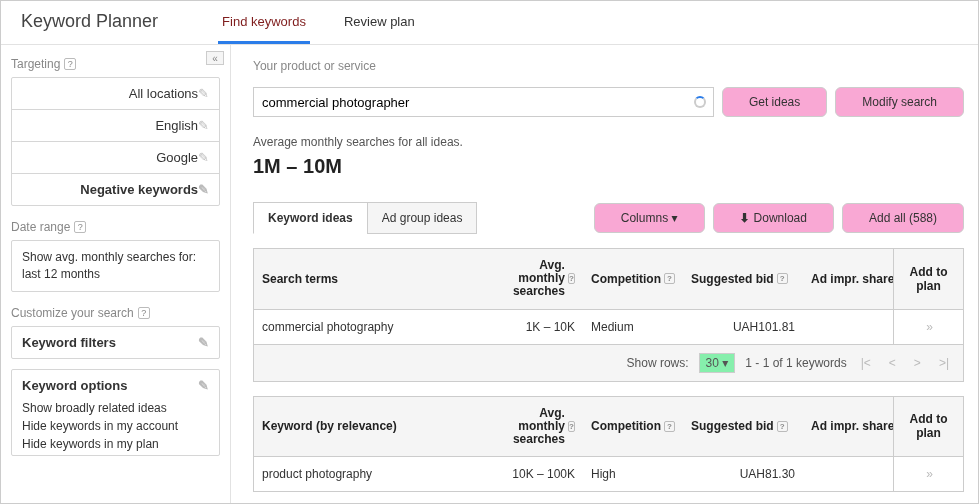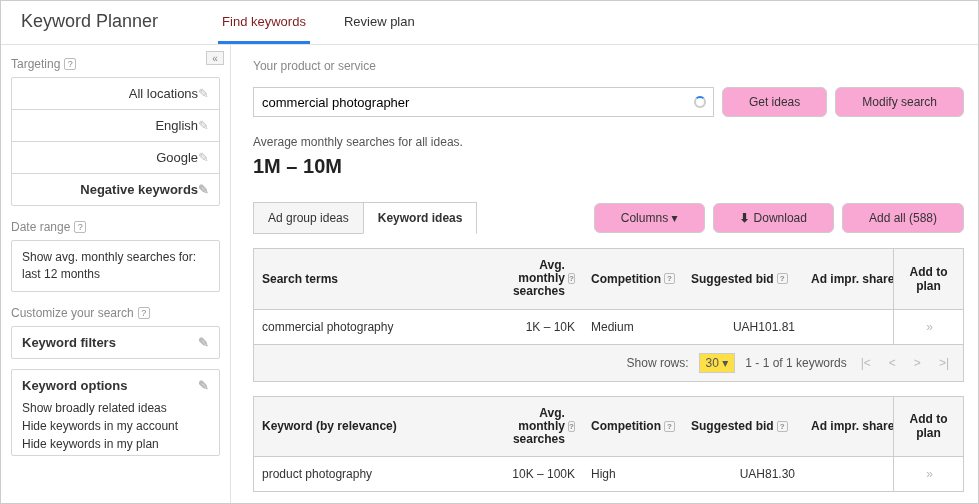--- a/index.html
+++ b/index.html
@@ -47,21 +47,21 @@
 .trow { display: flex; border-bottom: 1px solid #e5e5e5; align-items: center; }
 .trow:last-child { border-bottom: none; }
 .c1 { flex: 1; min-width: 200px; }
 .c2 { width: 100px; text-align: right; justify-content: flex-end; }
 .c3 { width: 100px; }
 .c4 { width: 120px; text-align: right; }
 .c5 { width: 90px; overflow: hidden; white-space: nowrap; }
 .c6 { width: 70px; text-align: center; border-left: 1px solid #ccc; justify-content: center; }
 .chev-right { color: #bbb; font-size: 12px; letter-spacing: -2px; cursor: pointer; }
 .pager { background: #f5f5f5; border: 1px solid #ccc; border-top: none; display: flex; align-items: center; justify-content: flex-end; padding: 8px 10px; gap: 10px; font-size: 12px; color: #555; margin-bottom: 14px; }
-.pager-select { border: 1px solid #ccc; padding: 2px 6px; background: #fde047; cursor: pointer; }
+.pager-select { border: 1px solid #ccc; padding: 2px 6px; background: #86efac; cursor: pointer; }
 .pager-arrow { color: #bbb; cursor: pointer; padding: 0 4px; }
 .loading-dot { position: absolute; right: 8px; top: 50%; transform: translateY(-50%); width: 12px; height: 12px; border: 2px solid #ccc; border-top-color: #2b7de9; border-radius: 50%; }
 .input-wrap { position: relative; flex: 1; }
 .th .help { width: 11px; height: 11px; font-size: 8px; line-height: 10px; }
 .two-line { line-height: 1.1; text-align: right; }
 </style>
 </head>
 <body>
 
 <div class="app">
@@ -136,22 +136,22 @@
         </div>
         <button class="btn">Get ideas</button>
         <button class="btn">Modify search</button>
       </div>
 
       <div class="avg-label">Average monthly searches for all ideas.</div>
       <div class="avg-value">1M – 10M</div>
 
       <div class="ideas-row">
         <div class="sub-tabs">
+          <div class="sub-tab active">Keyword ideas</div>
           <div class="sub-tab">Ad group ideas</div>
-          <div class="sub-tab active">Keyword ideas</div>
         </div>
         <div class="spacer"></div>
         <div class="right-btns">
           <button class="btn"><span>Columns</span> <span>▾</span></button>
           <button class="btn"><span class="dl-icon">⬇</span><span>Download</span></button>
           <button class="btn">Add all (588)</button>
         </div>
       </div>
 
       <div class="table">

